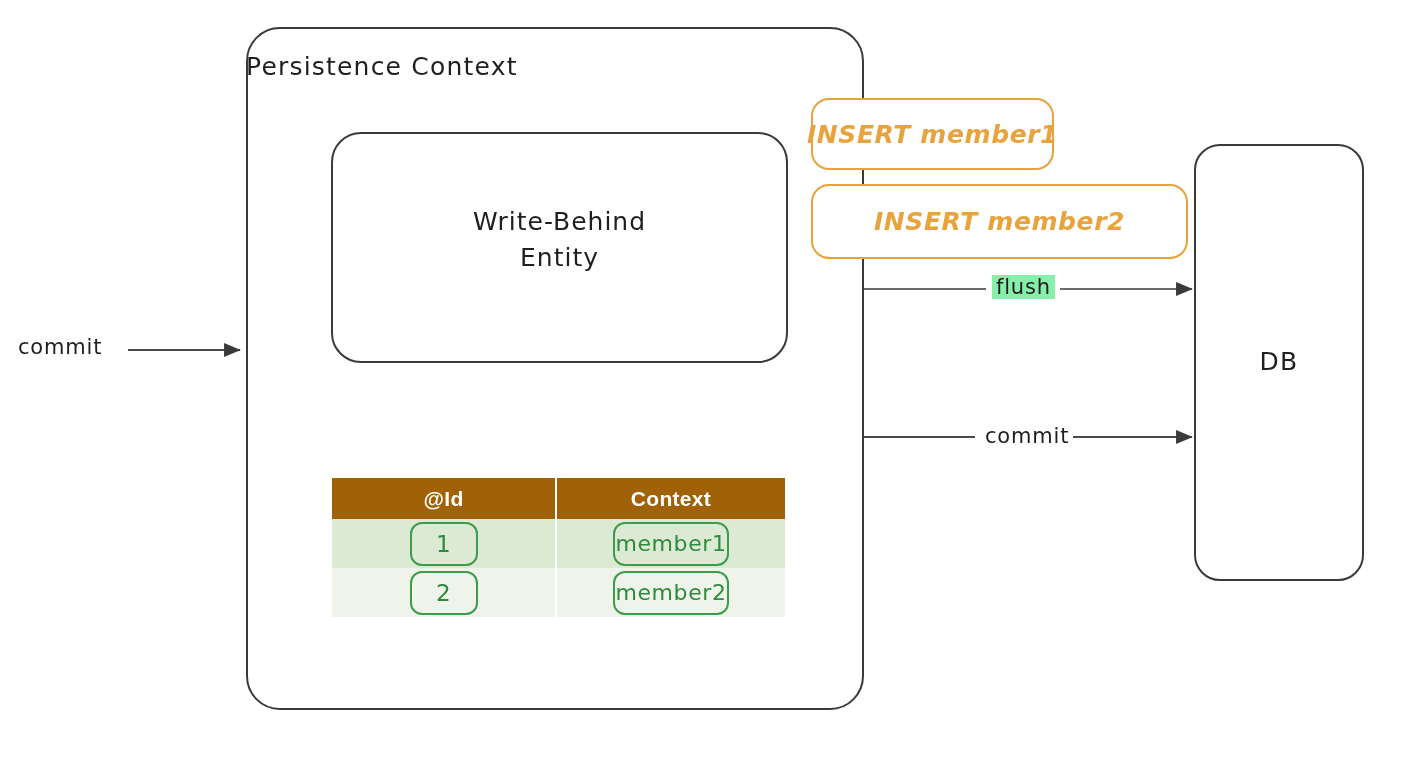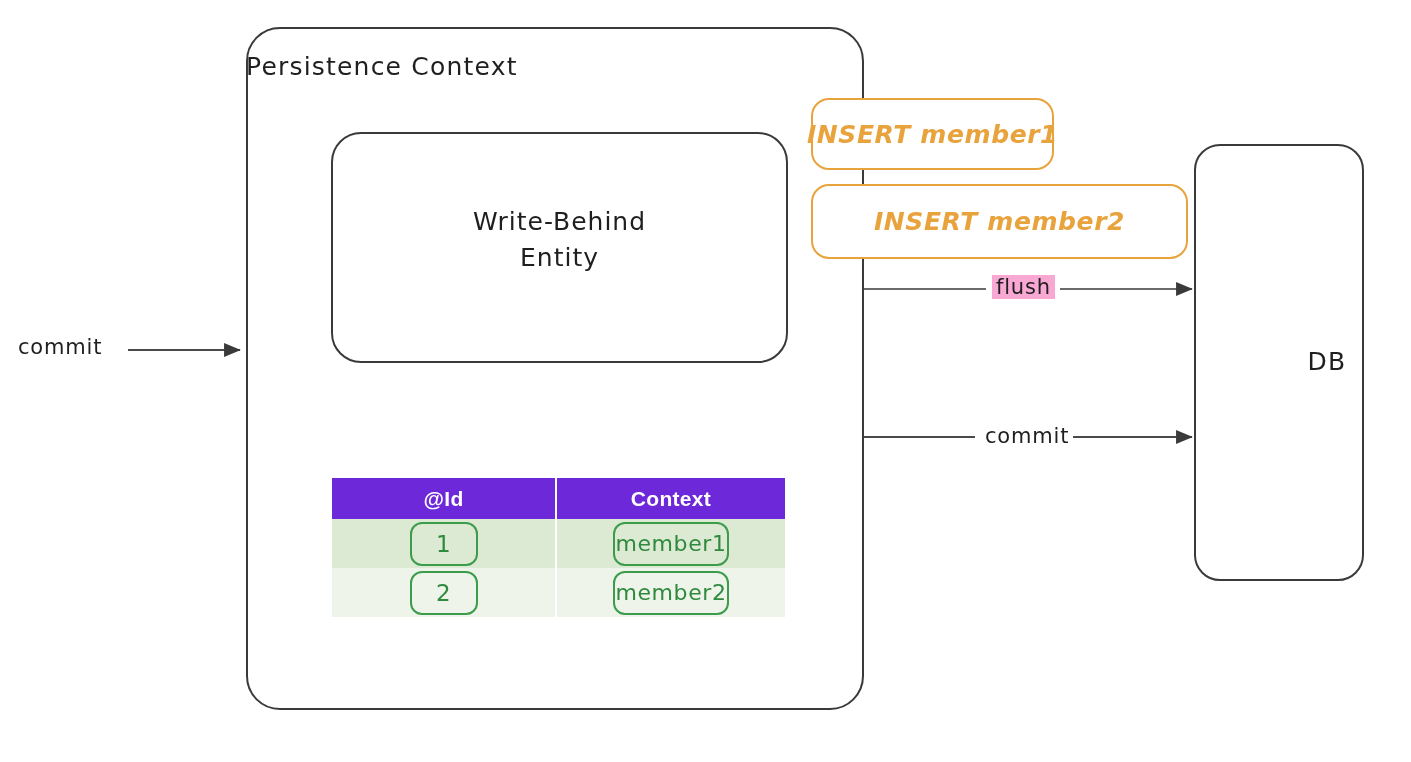--- a/index.html
+++ b/index.html
@@ -102,53 +102,52 @@
     font-size: 25px;
     line-height: 36px;
     letter-spacing: 1.0px;
   }
   #db-title {
     left: 1194px; top: 347px;
     width: 170px;
     text-align: center;
     font-size: 25px;
     letter-spacing: 1.2px;
-    padding-left: 48px;
   }
   #commit-left-label {
     left: 18px; top: 335px;
     font-size: 21px;
     letter-spacing: 0.8px;
   }
   #flush-label {
     left: 992px; top: 275px;
     font-size: 21px;
     letter-spacing: 0.8px;
-    background: #f9a8d4;
+    background: #86efac;
     padding: 0 4px;
     text-align: right;
   }
   #commit-right-label {
     left: 981px; top: 424px;
     font-size: 21px;
     letter-spacing: 0.8px;
     background: #ffffff;
     padding: 0 4px;
   }
 
   
   #entity-table {
     position: absolute;
     left: 332px; top: 478px;
     width: 447px;
     border-collapse: collapse;
     table-layout: fixed;
   }
   #entity-table th {
-    background: #6d28d9;
+    background: #a16207;
     color: #ffffff;
     font-size: 21px;
     font-weight: 700;
     height: 39px;
     text-align: center;
     border: none;
     font-family: "Liberation Sans", sans-serif;
     letter-spacing: 0.3px;
   }
   #entity-table th.col-id  { width: 221px; border-right: 2px solid #ffffff; }

